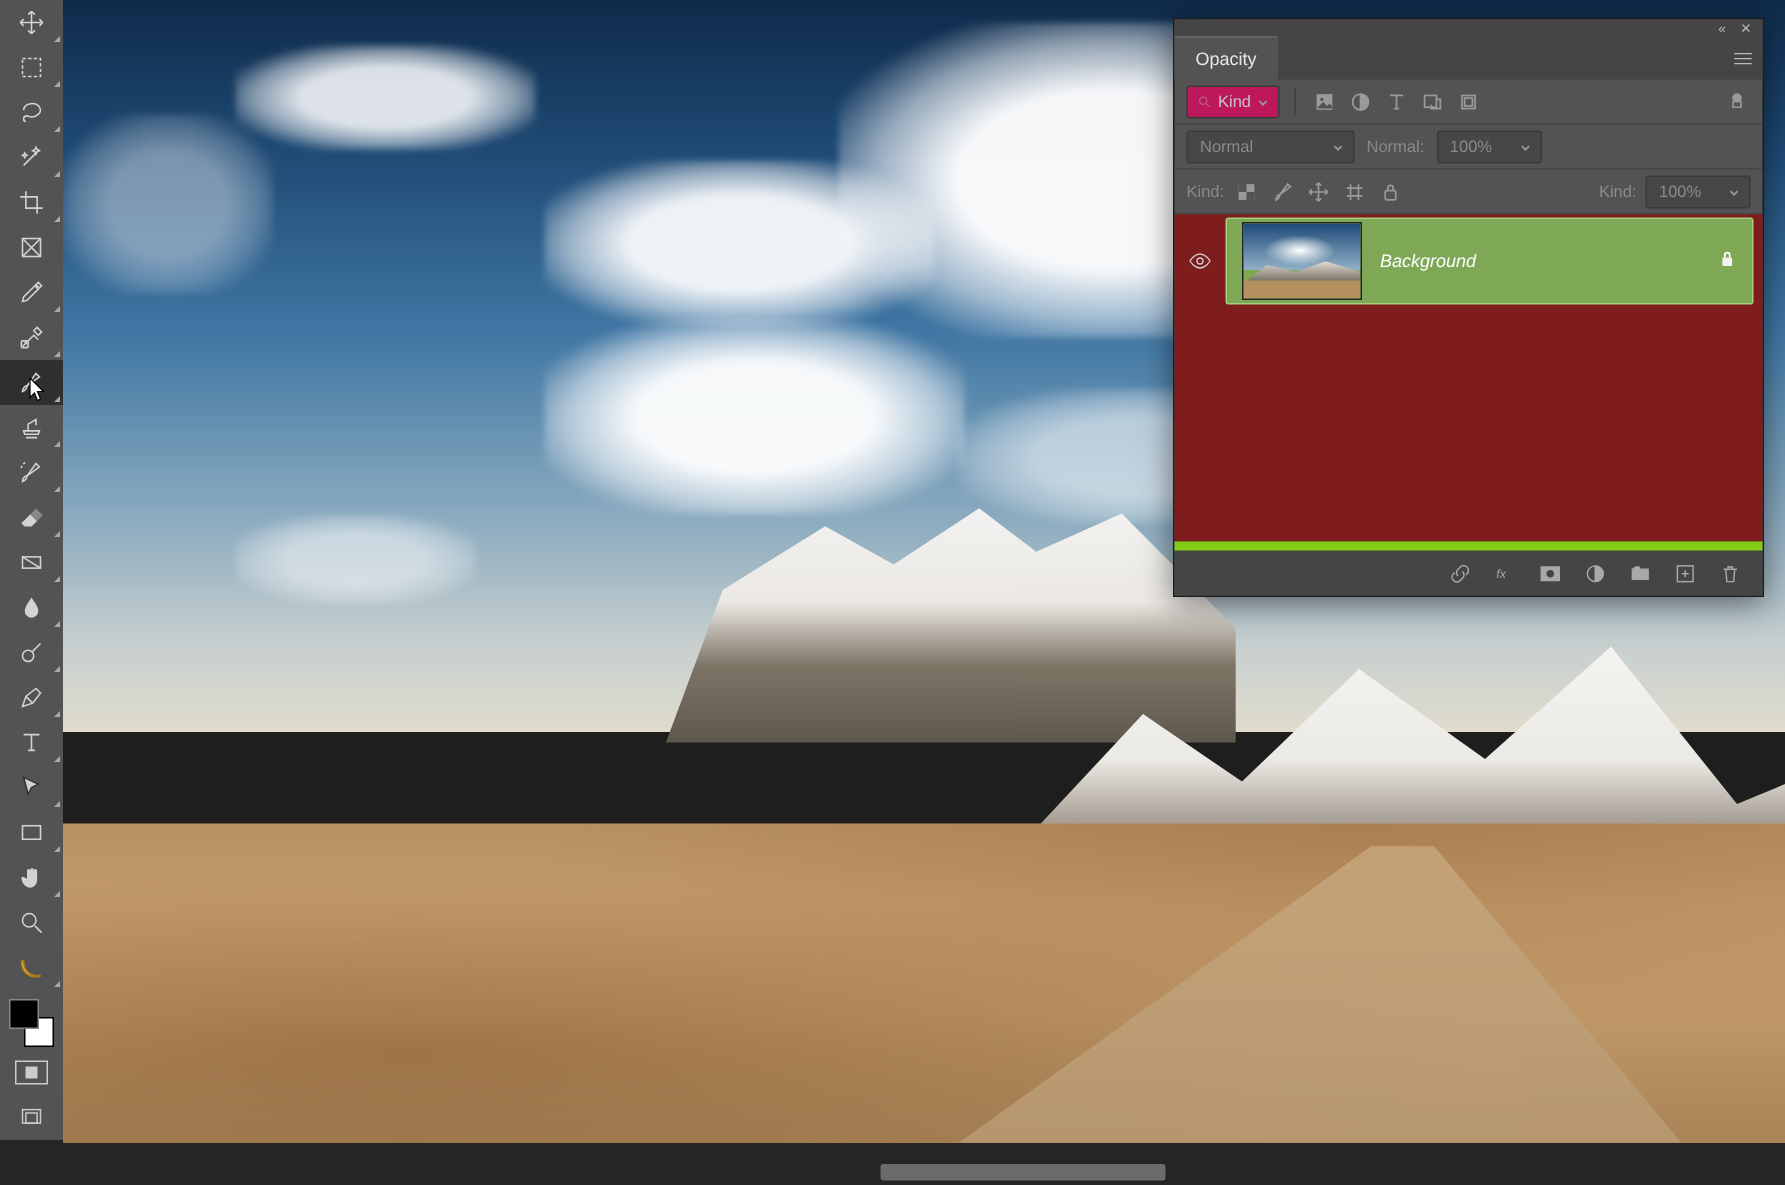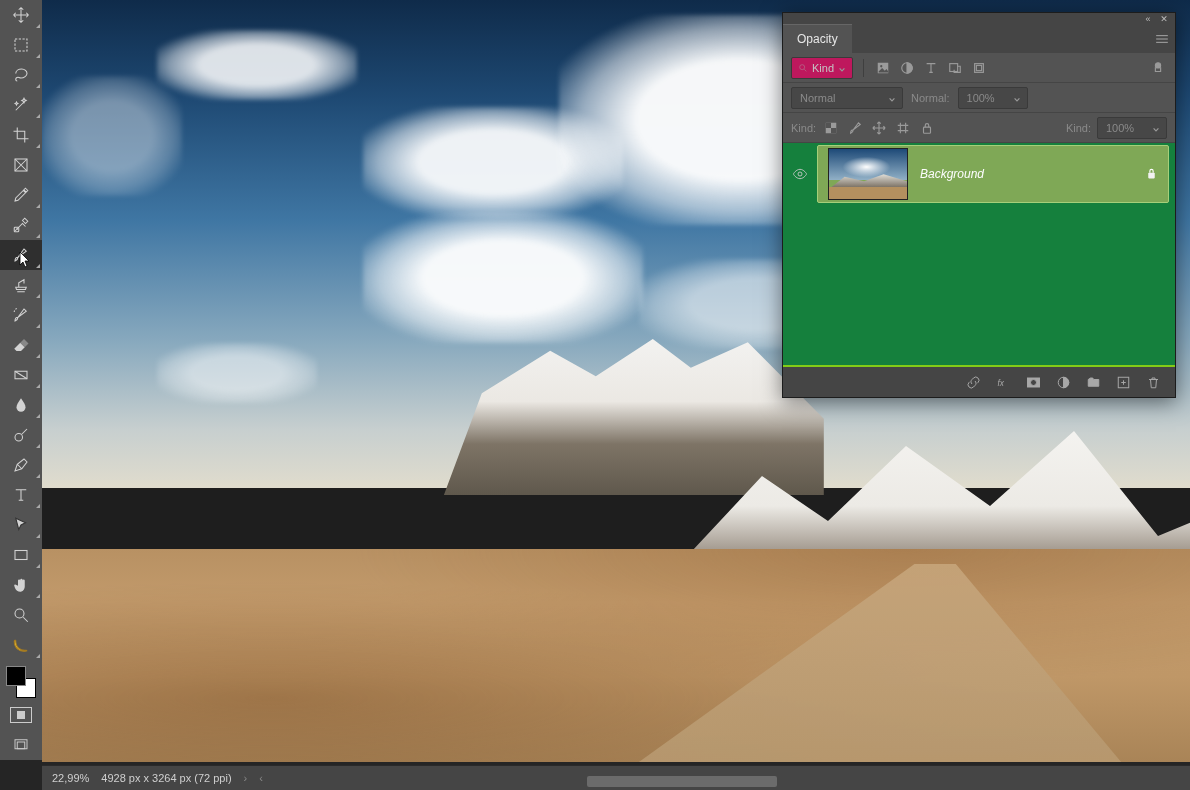--- a/index.html
+++ b/index.html
@@ -67,35 +67,35 @@
   .divider-vert{width:1px;height:18px;background:#3f3f3f;margin:0 4px;}
   .mini-ico{width:18px;height:18px;display:flex;align-items:center;justify-content:center;border-radius:2px;cursor:pointer;}
   .mini-ico svg{width:14px;height:14px;fill:none;stroke:#9a9a9a;stroke-width:1.3;}
   .mini-ico.pix svg{fill:#9a9a9a;stroke:none;}
   .blend-row{height:29px;display:flex;align-items:center;padding:0 8px;gap:8px;border-bottom:1px solid #454545;color:var(--text-dim);}
   .dropdown{display:flex;align-items:center;border:1px solid #3a3a3a;background:#474747;height:20px;padding:0 6px 0 8px;gap:6px;border-radius:2px;min-width:96px;justify-content:space-between;}
   .dropdown.sm{min-width:54px;}
   .chev{width:8px;height:8px;}
   .chev svg{width:8px;height:8px;stroke:#999;fill:none;stroke-width:1.5;}
   .lock-row{height:29px;display:flex;align-items:center;padding:0 8px;gap:6px;border-bottom:1px solid #454545;color:var(--text-dim);}
-  .layer-stack{flex:1;background:#15803d;overflow:auto;}
+  .layer-stack{flex:1;background:#7f1d1d;overflow:auto;}
   .layer{display:flex;align-items:center;height:62px;}
   .layer .vis{width:34px;height:100%;display:flex;align-items:center;justify-content:center;cursor:pointer;}
   .layer .vis svg{width:16px;height:16px;stroke:#ccc;fill:none;stroke-width:1.3;}
   .layer .body{flex:1;height:56px;margin:3px 6px 3px 0;border-radius:2px;display:flex;align-items:center;padding:0 10px;gap:12px;}
   .layer.selected .body{background:var(--layer-sel);border:1px solid var(--layer-sel-border);}
   .thumb{width:78px;height:50px;border:1px solid #222;position:relative;overflow:hidden;}
   .thumb-sky{position:absolute;inset:0;height:62%;background:linear-gradient(180deg,#1e4a78,#91b0c6);}
   .thumb-cloud{position:absolute;left:18%;top:15%;width:60%;height:40%;background:radial-gradient(ellipse at center,#fff 0%,rgba(255,255,255,0) 72%);}
   .thumb-mtn{position:absolute;left:0;right:0;bottom:20%;height:35%;background:linear-gradient(180deg,#efeee9,#6f6456);clip-path:polygon(0 100%,20% 30%,45% 55%,70% 15%,100% 55%,100% 100%);}
   .thumb-gnd{position:absolute;left:0;right:0;bottom:0;height:24%;background:#b4905f;}
   .layer-name{font-style:italic;color:#fdfdfd;font-size:12px;}
   .layer-lock{margin-left:auto;}
   .layer-lock svg{width:13px;height:13px;fill:#f2f2f2;}
-  .panel-footer{height:30px;background:var(--panel-dark);display:flex;align-items:center;justify-content:flex-end;gap:14px;padding:0 14px;border-top:2px solid #84cc16;}
+  .panel-footer{height:30px;background:var(--panel-dark);display:flex;align-items:center;justify-content:flex-end;gap:14px;padding:0 14px;border-top:6px solid #84cc16;}
   .panel-footer .fico{width:16px;height:16px;display:flex;align-items:center;justify-content:center;cursor:pointer;}
   .panel-footer .fico svg{width:15px;height:15px;stroke:#a8a8a8;fill:none;stroke-width:1.3;}
   
   .statusbar{position:absolute;left:42px;right:0;bottom:0;height:24px;background:var(--panel-dark);display:flex;align-items:center;padding:0 10px;gap:12px;color:#cfcfcf;font-size:11px;border-top:1px solid #2a2a2a;}
   .status-sep{color:#888;}
   .scroll-track{position:absolute;left:42px;right:12px;bottom:2px;height:13px;}
   .scroll-thumb{position:absolute;left:48%;width:190px;top:1px;height:11px;background:#6b6b6b;border-radius:2px;}
 </style>
 </head>
 <body>
@@ -464,23 +464,17 @@
           </svg>
         </div>
       <div class="fico">
           <svg viewBox="0 0 20 20">
             <path d="M4 6h12M8 6V4h4v2M6 6l1 11h6l1-11"></path>
           </svg>
         </div>
     </div>
   </div>
 
-  <div class="statusbar">
-    <span>22,99%</span>
-    <span>4928 px x 3264 px (72 ppi)</span>
-    <span class="status-sep">›</span>
-    <span class="status-sep">‹</span>
-  </div>
   <div class="scroll-track">
     <div class="scroll-thumb"></div>
   </div>
 
 </div>
 
 </body></html>

